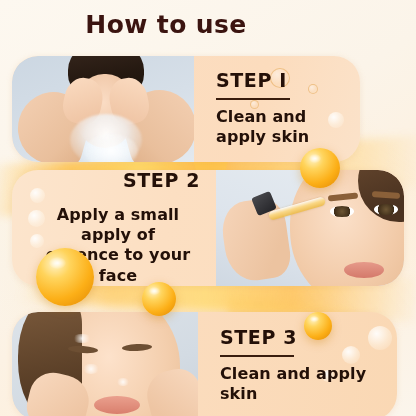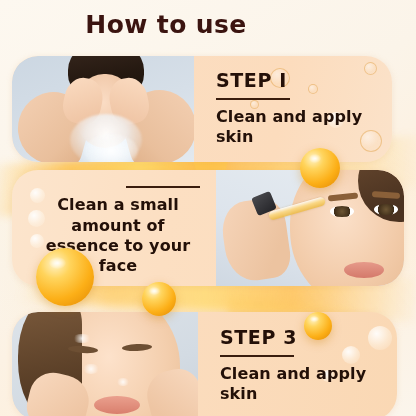--- a/index.html
+++ b/index.html
@@ -148,21 +148,21 @@
   .panel {
     position: absolute;
     border-radius: 26px;
     overflow: hidden;
     z-index: 10;
     display: flex;
   }
 
   .panel-1 {
     left: 12px; top: 56px;
-    width: 380px; height: 106px;
+    width: 348px; height: 106px;
     background: linear-gradient(100deg, #fbe6cf 0%, #fbddc0 35%, #fcdcbd 70%, #fbe2c9 100%);
     box-shadow: 0 1px 6px rgba(214,166,110,0.18);
   }
 
   .panel-2 {
     left: 12px; top: 170px;
     width: 392px; height: 116px;
     background: linear-gradient(100deg, #fce5cd 0%, #fcdfc2 40%, #fbdcbc 100%);
     box-shadow: 0 1px 6px rgba(214,166,110,0.18);
   }
@@ -435,23 +435,24 @@
     <div class="bubble-outline" style="left:258px; top:12px;  width:20px; height:20px;"></div>
     <div class="bubble-outline" style="left:296px; top:28px;  width:10px; height:10px;"></div>
     <div class="bubble-outline" style="left:352px; top:6px;   width:13px; height:13px;"></div>
     <div class="bubble-outline" style="left:238px; top:44px;  width:9px;  height:9px;"></div>
     <div class="bubble-outline" style="left:348px; top:74px;  width:22px; height:22px;"></div>
     <div class="bubble-soft" style="left:316px; top:56px;  width:16px; height:16px;"></div>
   </div>
 
   <div class="panel panel-2">
     <div class="textblock">
+      <div class="step-label">STEP 2</div>
       <div class="rule"></div>
       <div class="step-desc">
-        <div>Clean a small amount of</div>
+        <div>Apply a small apply of</div>
         <div>essence to your face</div>
       </div>
     </div>
     <div class="photo photo-2">
       <div class="p2-face"></div>
       <div class="p2-hair"></div>
       <div class="p2-brow"></div>
       <div class="p2-brow2"></div>
       <div class="p2-eye"></div>
       <div class="p2-eye2"></div>

